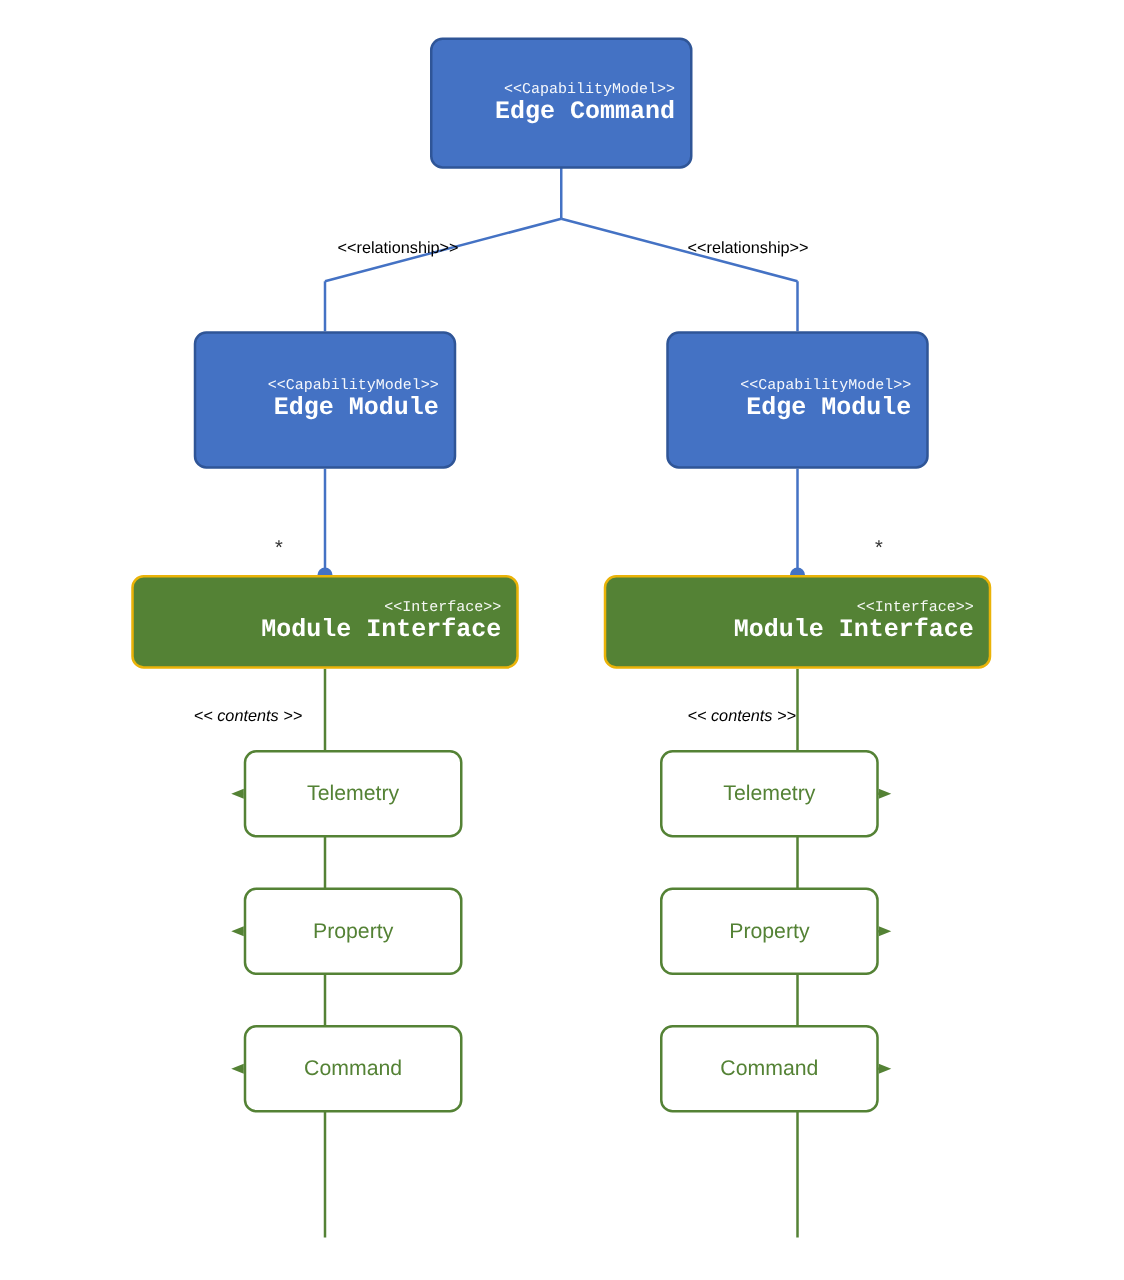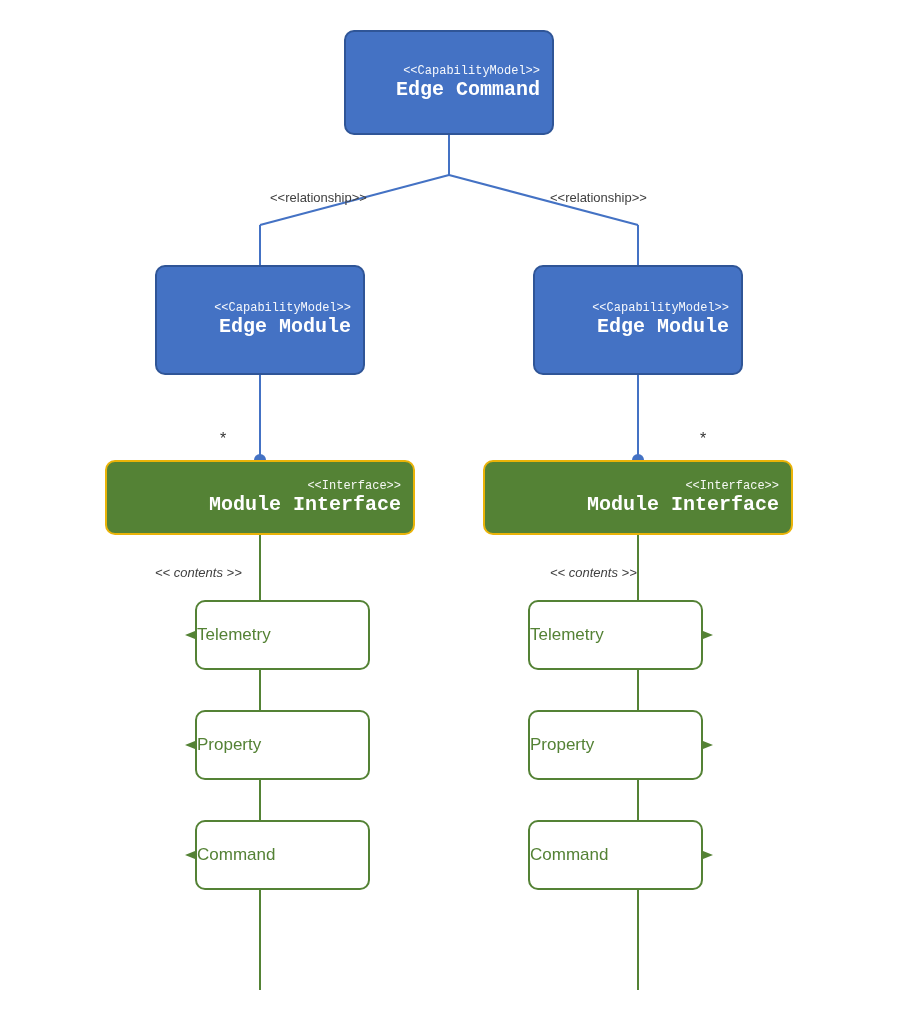--- a/index.html
+++ b/index.html
@@ -55,27 +55,27 @@
     }
     .node-green-outline {
       position: absolute;
       border-radius: 10px;
       text-align: center;
       color: #548235;
       background: #fff;
       border: 2px solid #548235;
       display: flex;
       align-items: center;
-      justify-content: flex-start;
+      justify-content: center;
       font-size: 17px;
     }
     .label {
       position: absolute;
       font-size: 13px;
-      color: #404040;
+      color: #000000;
       text-align: center;
     }
     .star {
       position: absolute;
       font-size: 16px;
       color: #333;
     }
   </style>
 </head>
 <body>

